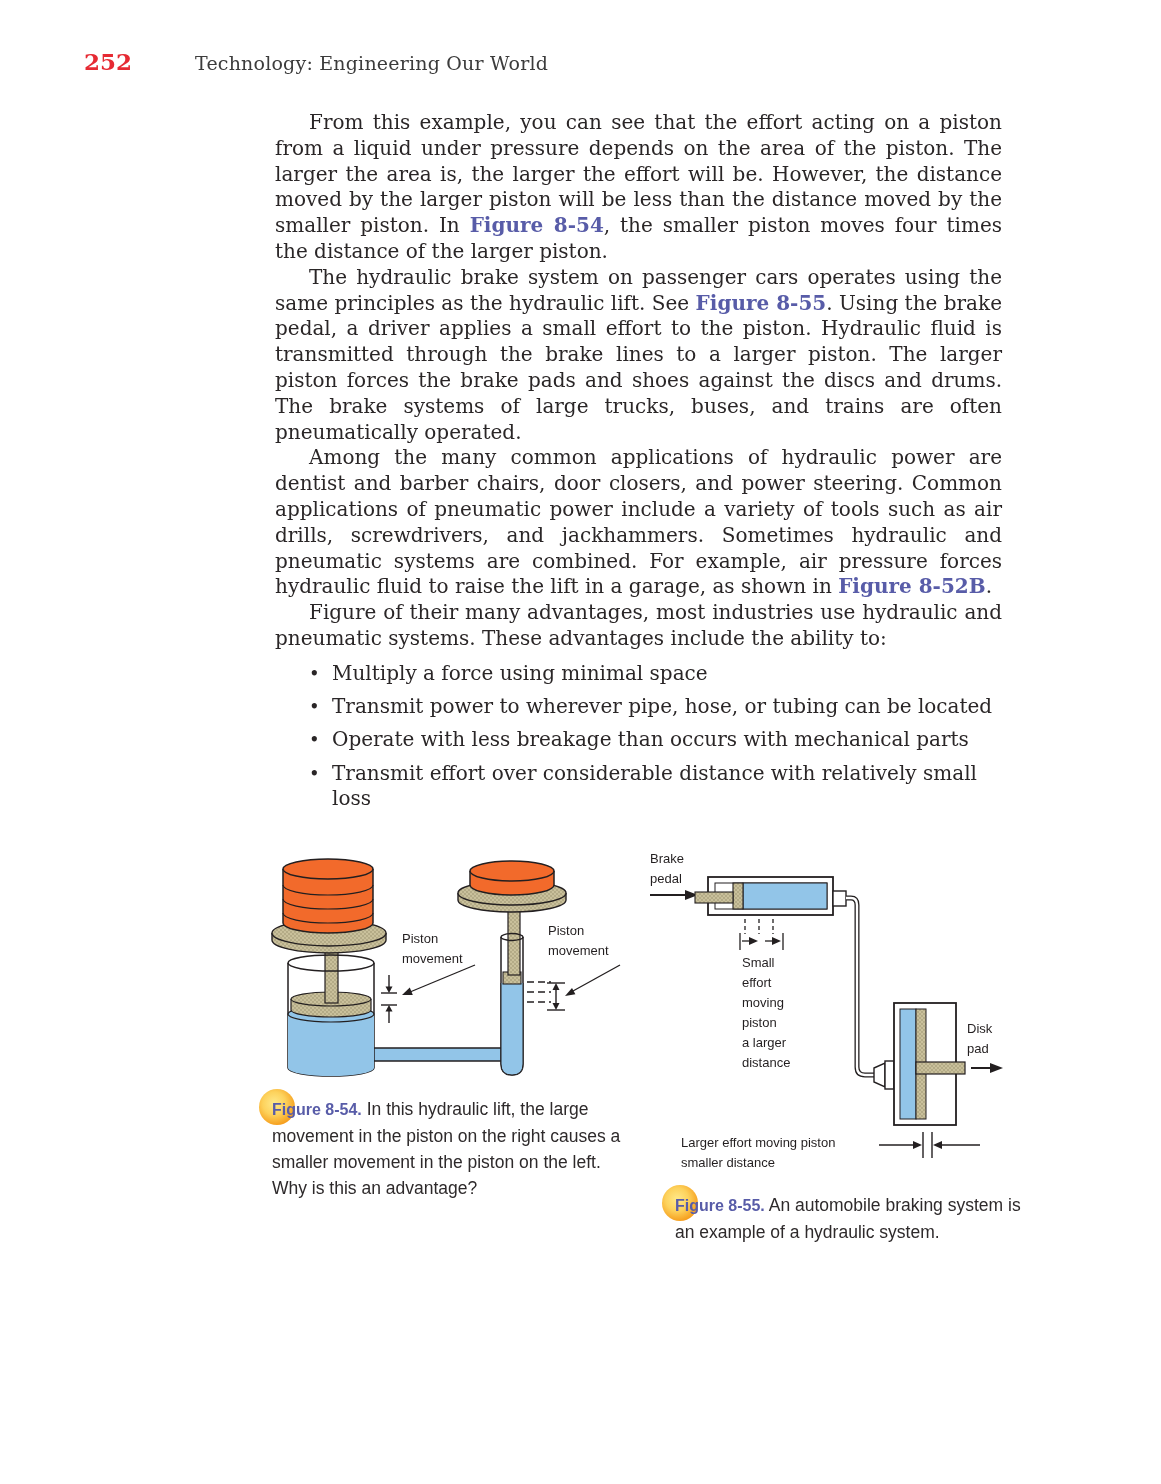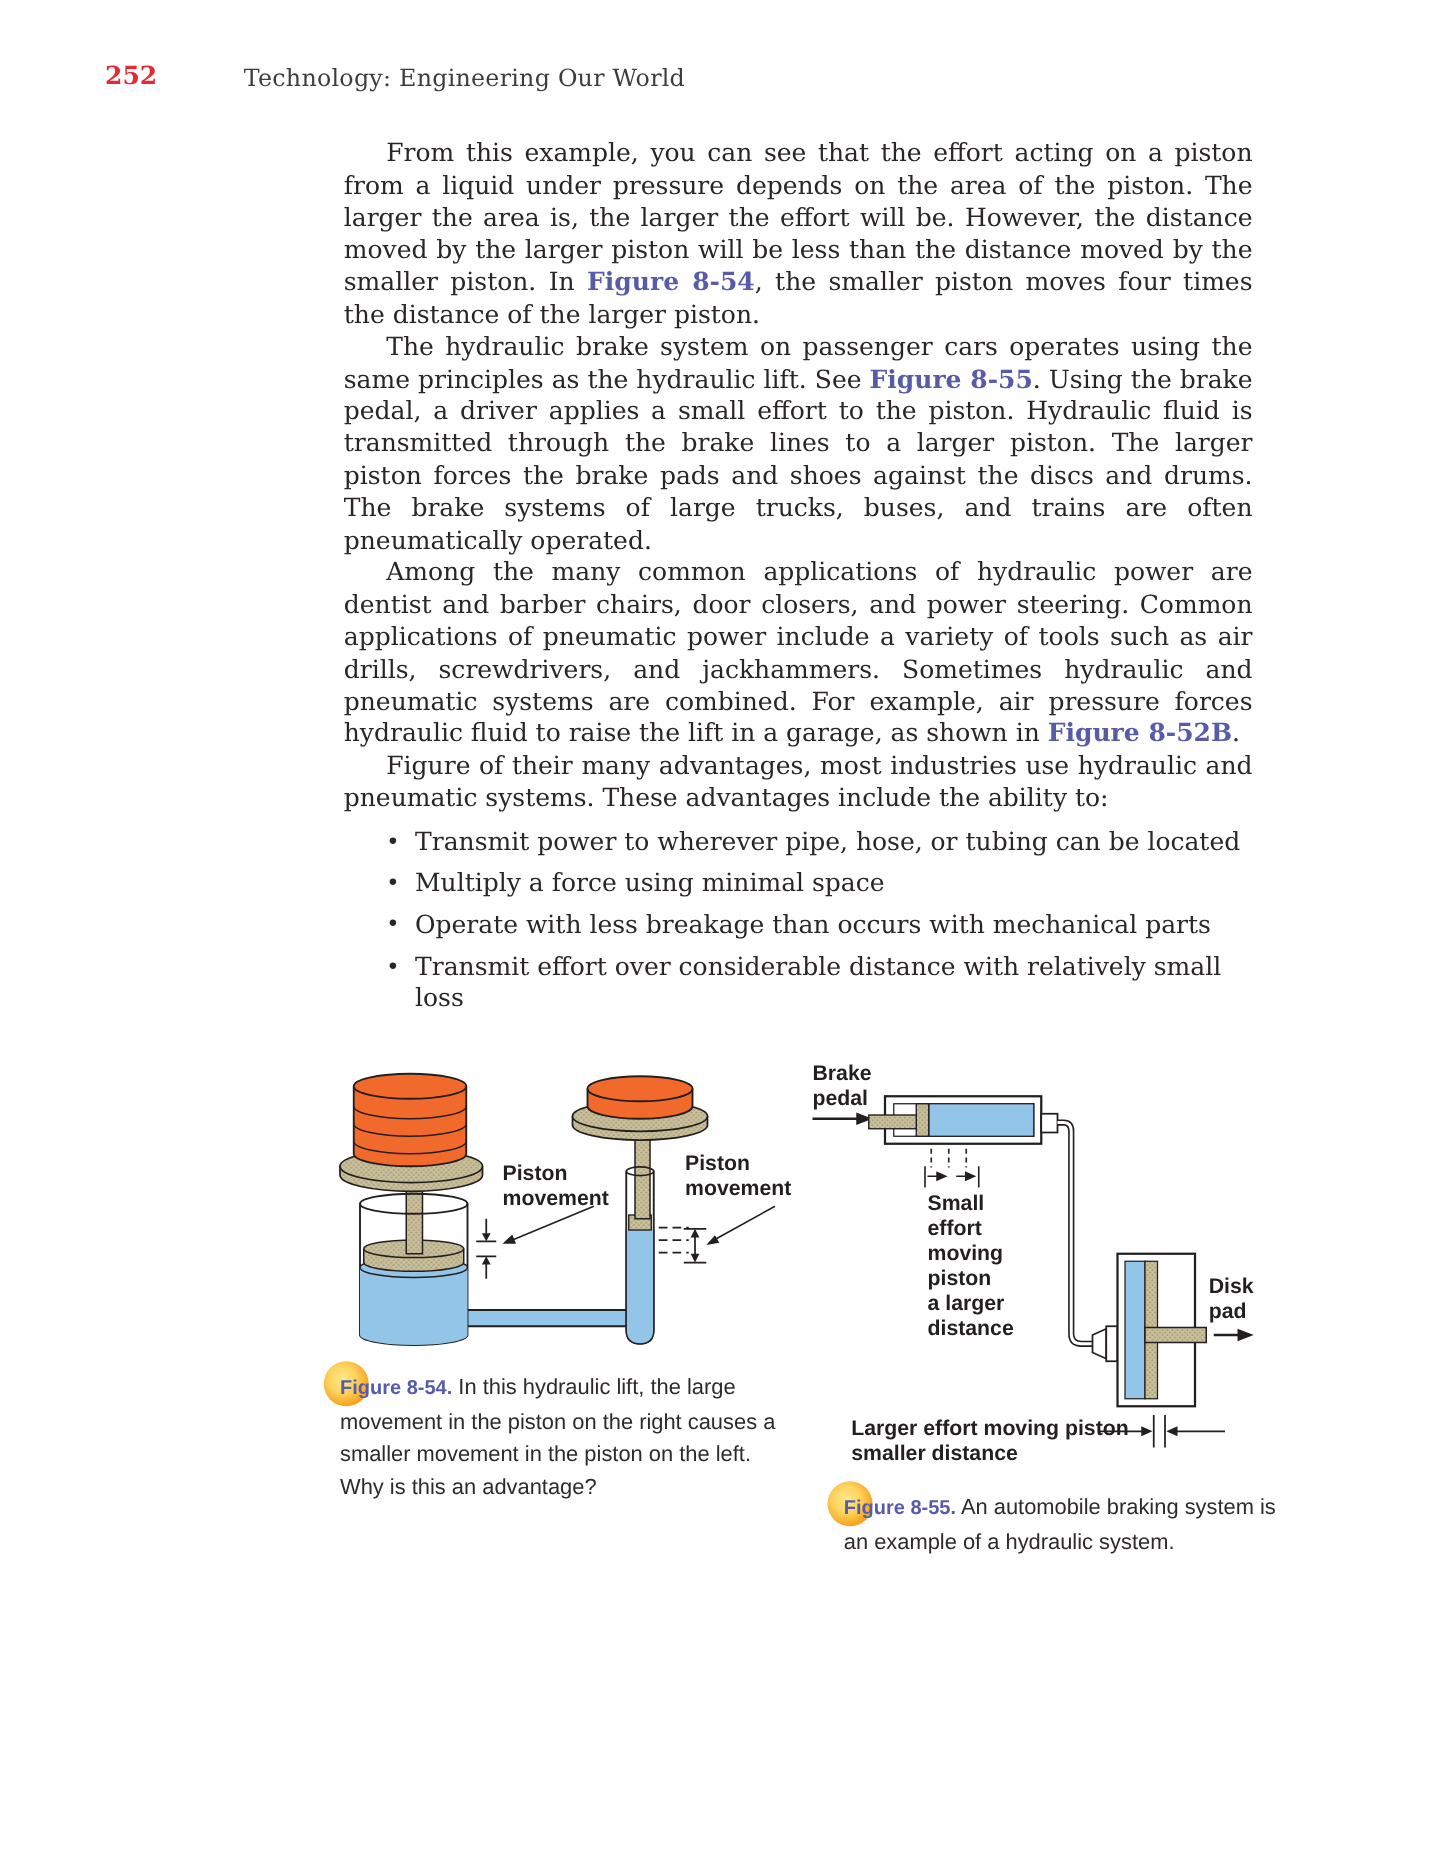--- a/index.html
+++ b/index.html
@@ -1,35 +1,35 @@
 <!DOCTYPE html>
 <html><head>
 <meta charset="utf-8">
 <style>
   html,body{margin:0;padding:0;background:#ffffff;}
   .page{position:relative;width:1161px;height:1484px;background:#ffffff;overflow:hidden;
         font-family:"DejaVu Serif",serif;color:#2a2627;}
 
   
-  .page-num{position:absolute;left:84px;top:48px;font-size:20px;font-weight:bold;color:#e62a33;}
+  .page-num{position:absolute;left:84px;top:48px;font-size:23px;font-weight:bold;color:#e62a33;}
   .running-title{position:absolute;left:195px;top:52px;font-size:19px;color:#3c3c3c;letter-spacing:.2px;}
 
   
   .text-col{position:absolute;left:275px;top:110px;width:727px;font-size:20px;line-height:25.8px;
             text-align:justify;}
   .text-col p{margin:0;text-indent:34px;}
   .figref{color:#585ca8;font-weight:bold;}
   .text-col ul{margin:9px 0 0 0;padding:0 0 0 57px;text-align:left;}
   .text-col li{list-style:none;position:relative;margin-bottom:7.5px;}
   .text-col li::before{content:"\2022";position:absolute;left:-23px;top:0;font-size:18px;}
 
   
   .fig{position:absolute;}
-  .fig-label{position:absolute;font-family:"Liberation Sans",sans-serif;font-size:17px;
-             line-height:20px;color:#231f20;white-space:pre-line;font-weight:bold;}
+  .fig-label{position:absolute;font-family:"Liberation Sans",sans-serif;font-size:13px;
+             line-height:20px;color:#231f20;white-space:pre-line;}
 
   
   .caption{position:absolute;font-family:"Liberation Sans",sans-serif;font-size:17.5px;
            line-height:26px;color:#2e2a2b;}
   .cap-ball{position:absolute;left:-13px;top:-7px;width:36px;height:36px;border-radius:50%;
             background:radial-gradient(circle at 42% 40%,#ffe98a 0%,#fdd25c 38%,#f6a01f 72%,#ee7b17 100%);}
   .cap-label{position:relative;color:#585ca8;font-weight:bold;font-size:16px;}
   .cap-text{position:relative;margin-top:10px;}
 
   svg{display:block;}
@@ -42,22 +42,22 @@
   <span class="page-num">252</span>
   <span class="running-title">Technology: Engineering Our World</span>
 
   <div class="text-col">
 
     <p><span>From this example, you can see that the effort acting on a piston from a liquid under pressure depends on the area of the piston. The larger the area is, the larger the effort will be. However, the distance moved by the larger piston will be less than the distance moved by the smaller piston. In </span><span class="figref">Figure 8-54</span><span>, the smaller piston moves four times the distance of the larger piston.</span></p>
       <p><span>The hydraulic brake system on passenger cars operates using the same principles as the hydraulic lift. See </span><span class="figref">Figure 8-55</span><span>. Using the brake pedal, a driver applies a small effort to the piston. Hydraulic fluid is transmitted through the brake lines to a larger piston. The larger piston forces the brake pads and shoes against the discs and drums. The brake systems of large trucks, buses, and trains are often pneumatically operated.</span></p>
       <p><span>Among the many common applications of hydraulic power are dentist and barber chairs, door closers, and power steering. Common applications of pneumatic power include a variety of tools such as air drills, screwdrivers, and jackhammers. Sometimes hydraulic and pneumatic systems are combined. For example, air pressure forces hydraulic fluid to raise the lift in a garage, as shown in </span><span class="figref">Figure 8-52B</span><span>.</span></p>
       <p><span>Figure of their many advantages, most industries use hydraulic and pneumatic systems. These advantages include the ability to:</span></p>
       <ul>
+        <li>Multiply a force using minimal space</li>
         <li>Transmit power to wherever pipe, hose, or tubing can be located</li>
-        <li>Multiply a force using minimal space</li>
         <li>Operate with less breakage than occurs with mechanical parts</li>
         <li>Transmit effort over considerable distance with relatively small loss</li>
       </ul>
   </div>
 
   <div class="fig" style="left:270px;top:843px;width:390px;height:250px">
     <svg width="390" height="250" viewBox="0 0 390 250">
       <defs>
         <pattern id="tan1" width="4" height="4" patternUnits="userSpaceOnUse">
           <rect width="4" height="4" fill="#c9c09b"></rect>

